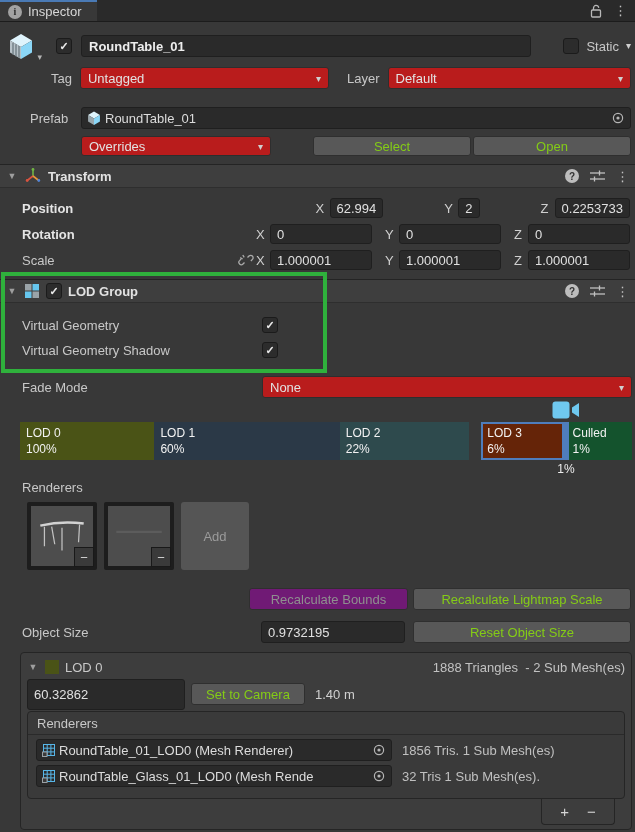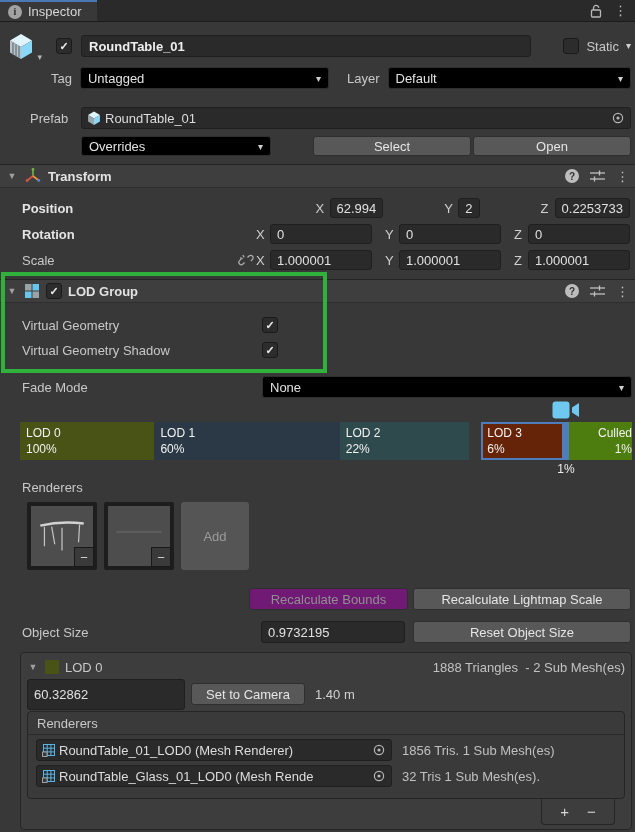--- a/index.html
+++ b/index.html
@@ -12,25 +12,25 @@
        border-top:2px solid #4a7ab5;color:#d8d8d8;}
   .info-ic{width:14px;height:14px;border-radius:50%;background:#a2a2a2;color:#2b2b2b;
            font-weight:700;font-size:10px;display:flex;align-items:center;justify-content:center;
            font-family:"Liberation Serif",serif;}
   .tab-right{margin-left:auto;display:flex;align-items:center;gap:12px;padding-right:8px;}
   .kebab{color:#c2c2c2;font-size:13px;line-height:1;}
   
   .row{display:flex;align-items:center;}
   .cb{width:16px;height:16px;background:#2c2c2c;border:1px solid #1b1b1b;border-radius:3px;
       display:flex;align-items:center;justify-content:center;color:#e9e9e9;font-size:11px;font-weight:700;flex:0 0 auto;}
-  .dd{height:22px;background:#000000;border:1px solid #2e2e2e;border-radius:3px;display:flex;
+  .dd{height:22px;background:#b91c1c;border:1px solid #2e2e2e;border-radius:3px;display:flex;
       align-items:center;padding:0 7px;color:#e2e2e2;}
   .dd .caret{margin-left:auto;color:#cfcfcf;font-size:10px;}
   .btn{height:20px;background:#585858;border:1px solid #2f2f2f;border-radius:3px;display:flex;
-       align-items:center;justify-content:center;color:#e5e5e5;}
+       align-items:center;justify-content:center;color:#84cc16;}
   .btn.disabled{background:#701a75;color:#8f8f8f;}
   .num{height:20px;background:#2a2a2a;border:1px solid #1f1f1f;border-radius:3px;display:flex;
        align-items:center;padding:8px 6px;color:#e0e0e0;overflow:hidden;white-space:nowrap;}
   .objf{height:22px;background:#2a2a2a;border:1px solid #1f1f1f;border-radius:3px;display:flex;
         align-items:center;gap:4px;padding:0 5px;color:#dcdcdc;overflow:hidden;white-space:nowrap;}
   .foldout{color:#9e9e9e;font-size:9px;width:12px;text-align:center;flex:0 0 auto;}
   
   .row1{margin:12px 4px 0 8px;height:24px;}
   .go-icon{position:relative;width:26px;height:26px;flex:0 0 auto;}
   .go-icon .mini-caret{position:absolute;right:-8px;bottom:-3px;font-size:9px;color:#b5b5b5;}
@@ -380,21 +380,21 @@
           <div>60%</div>
       </div>
       <div class="seg" style="background: rgb(46, 74, 77); width: 21.6%;">
         <div>LOD 2</div>
           <div>22%</div>
       </div>
       <div class="seg" style="background: rgb(101, 36, 8); width: 14.2%; box-shadow: rgb(79, 125, 188) 0px 0px 0px 2px inset; margin-left: 12px;">
         <div>LOD 3</div>
           <div>6%</div>
       </div>
-      <div class="seg" style="background: #4d7c0f; width: 10.9%; text-align: right;">
+      <div class="seg" style="background: #14532d; width: 10.9%;">
         <div>Culled</div>
           <div>1%</div>
       </div>
       <div class="playhead" style="background: rgb(79, 125, 188);"></div>
     </div>
     <div class="pctstrip">
       <span class="pctlabel">1%</span>
     </div>
 
     <div class="rend-label">Renderers</div>

